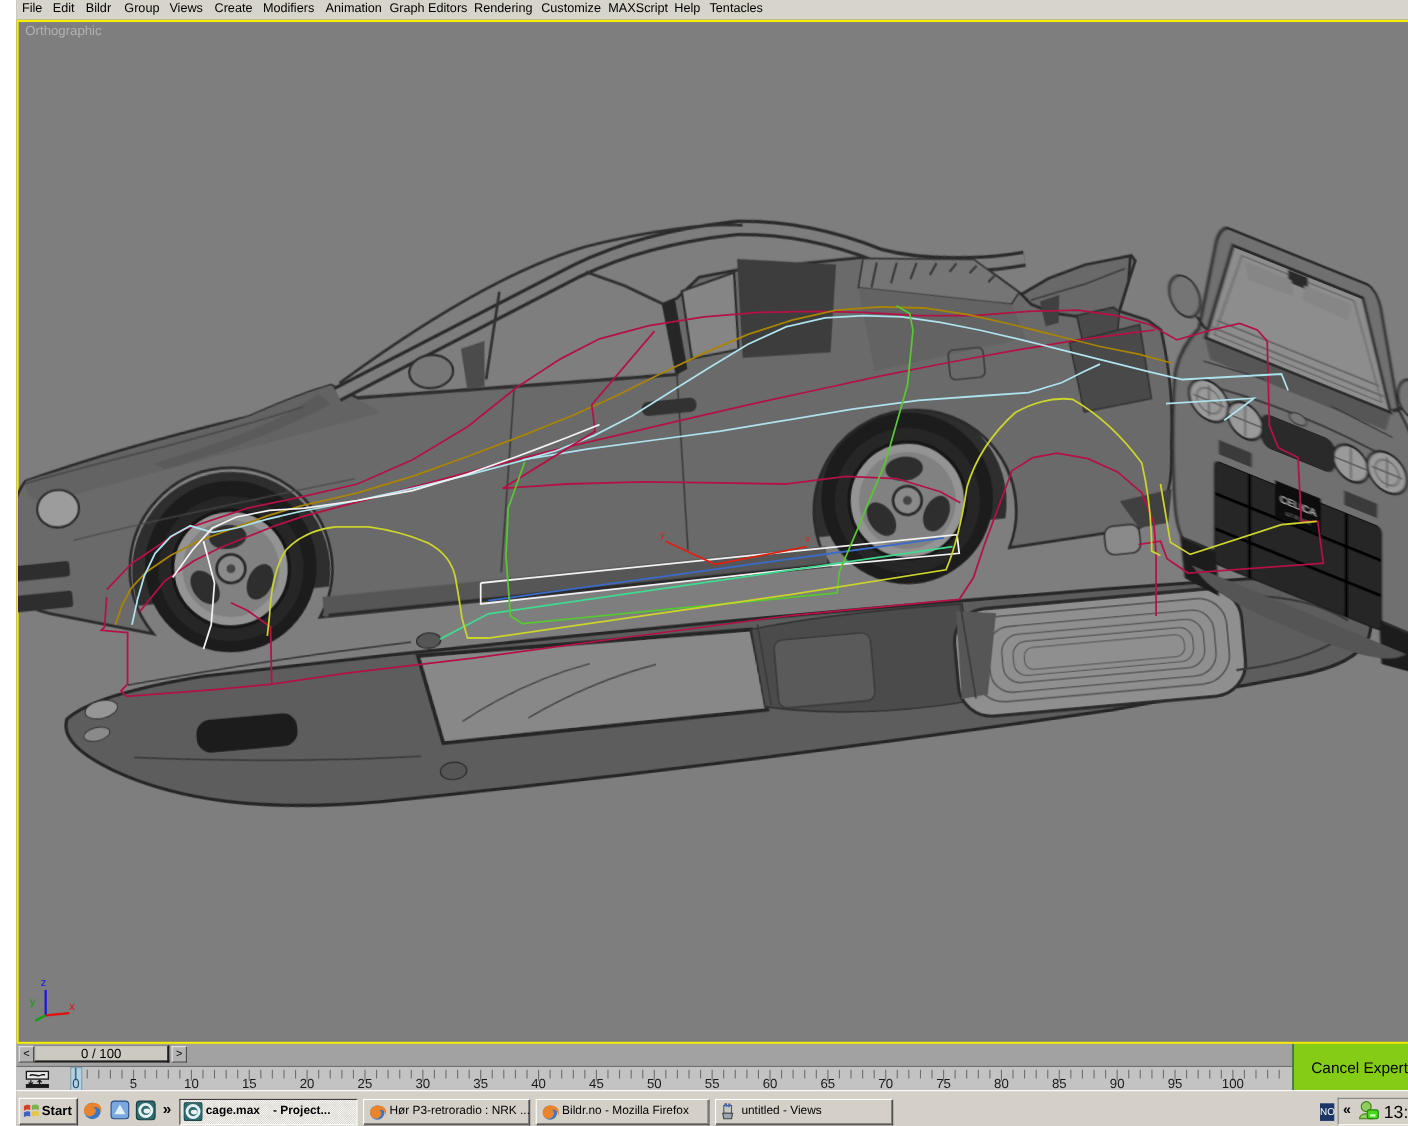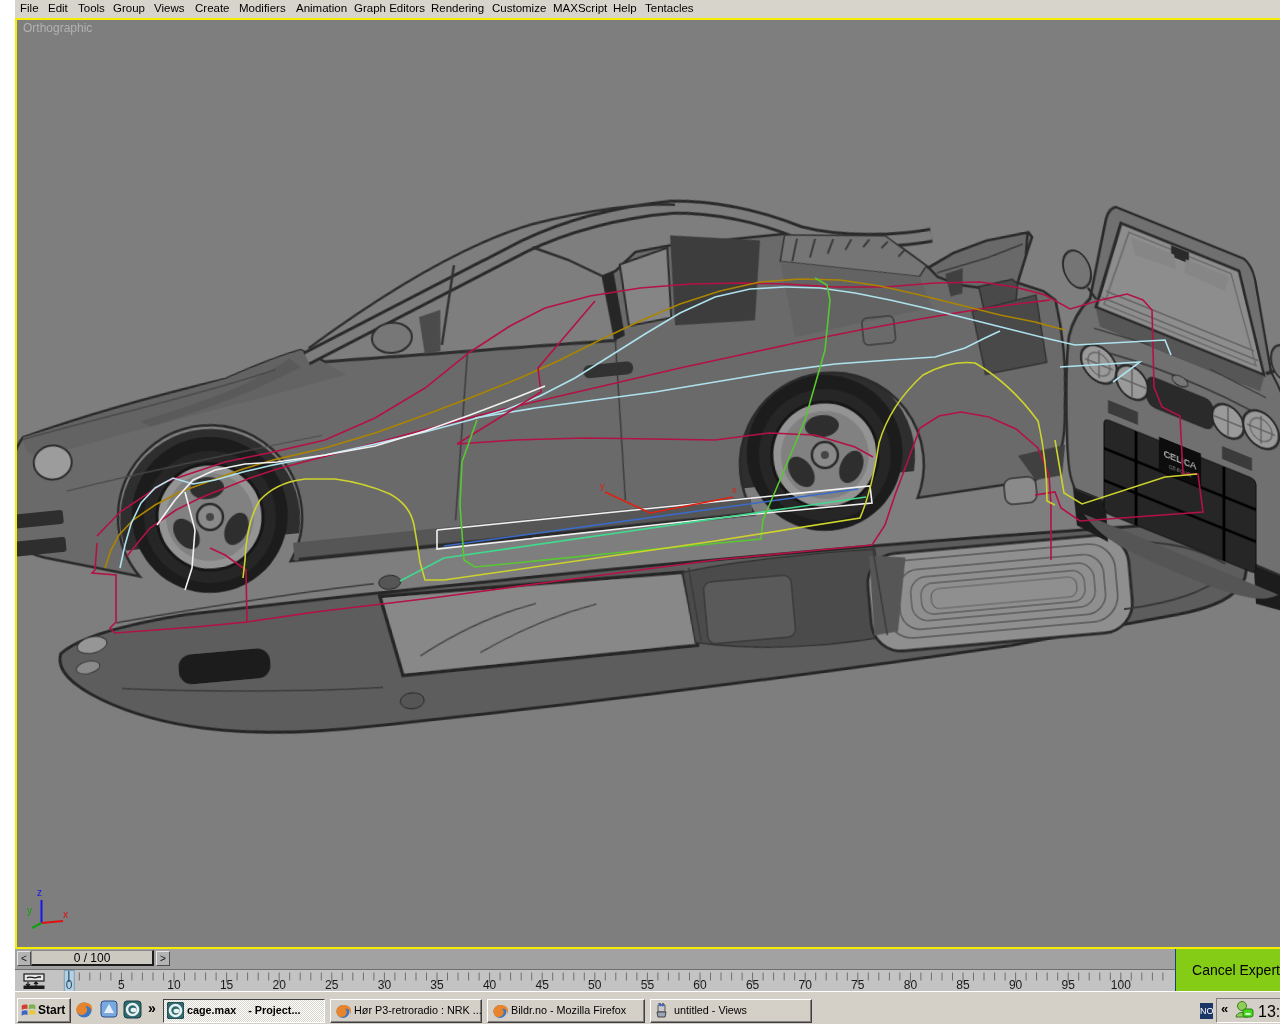--- a/index.html
+++ b/index.html
@@ -45,21 +45,21 @@
     border-top:1px solid #808080;border-left:1px solid #808080;
     border-right:1px solid #fff;border-bottom:1px solid #fff;}
 </style>
 </head>
 <body>
 <div id="root">
 
   <div id="menubar">
     <span style="left:5px">File</span>
       <span style="left:33px">Edit</span>
-    <span style="left:63px">Tools</span>
+    <span style="left:63px">Bildr</span>
       <span style="left:98px">Group</span>
     <span style="left:139px">Views</span>
       <span style="left:180px">Create</span>
     <span style="left:224px">Modifiers</span>
       <span style="left:281px">Animation</span>
     <span style="left:339px">Graph Editors</span>
       <span style="left:416px">Rendering</span>
     <span style="left:477px">Customize</span>
       <span style="left:538px">MAXScript</span>
     <span style="left:598px">Help</span>

